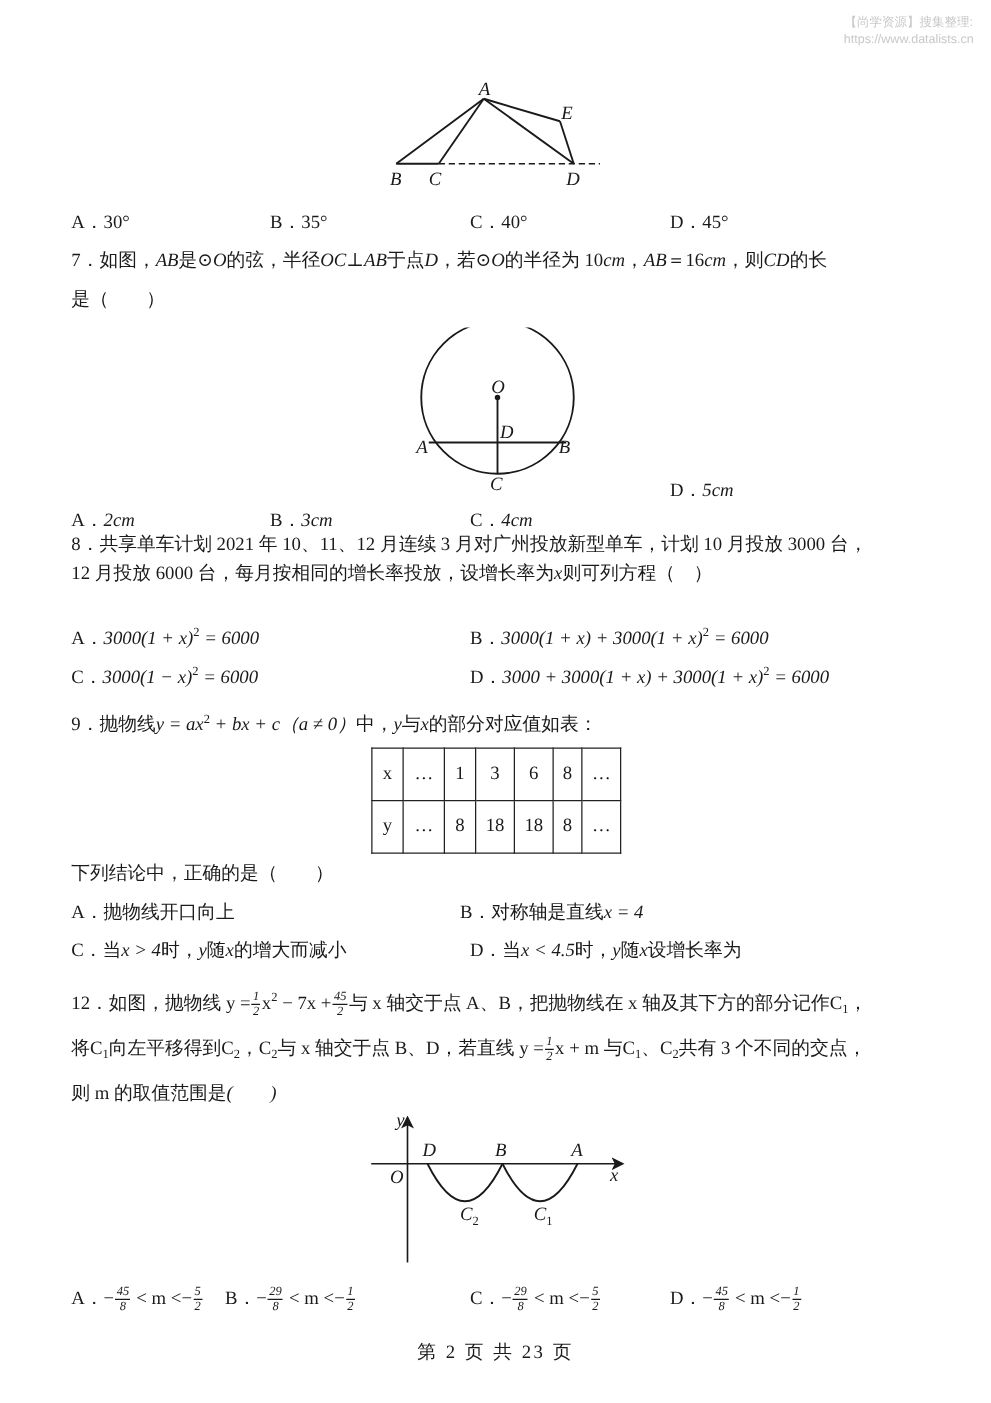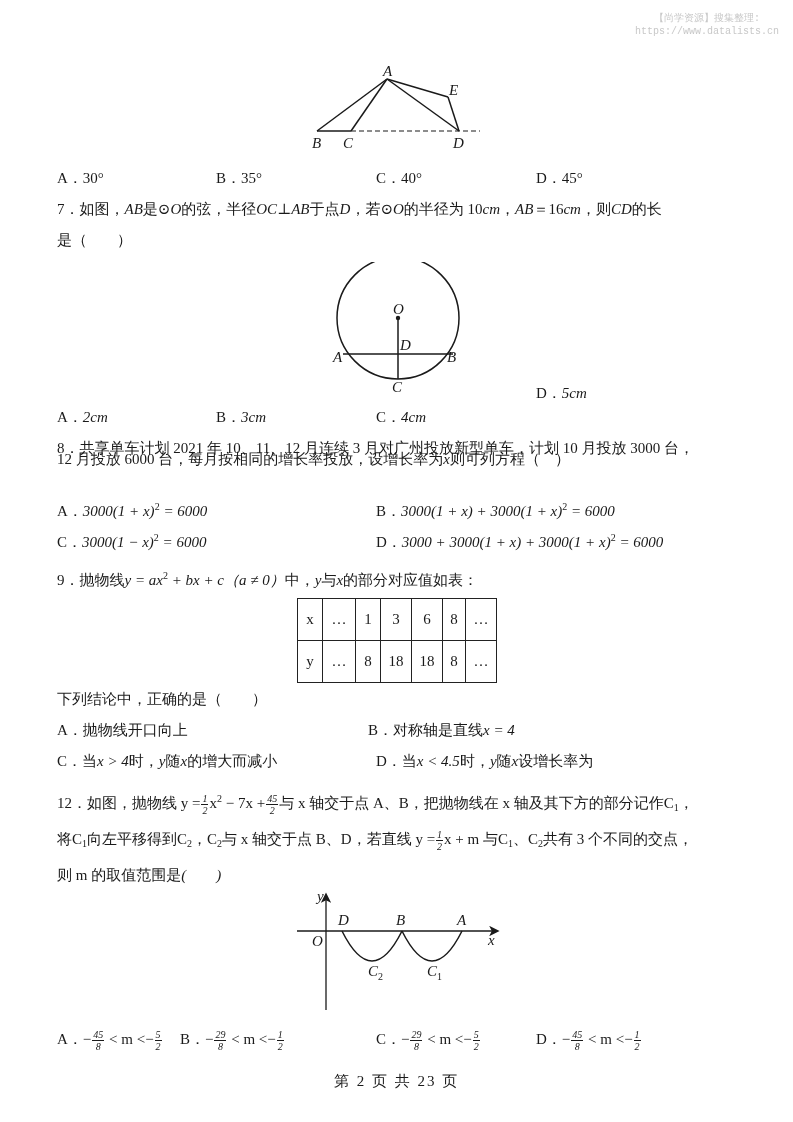--- a/index.html
+++ b/index.html
@@ -1,20 +1,20 @@
 <!DOCTYPE html>
 <html><head>
 <meta charset="utf-8">
 <style>
   html, body { margin:0; padding:0; background:#fff; }
   body { width:793px; height:1122px; position:relative; overflow:hidden;
          font-family:"Liberation Serif","DejaVu Serif",serif; color:#1a1a1a; }
   .abs { position:absolute; }
   .wm { right:14px; top:12px; font-size:10px; color:#c8c8c8; text-align:center; line-height:13px;
-        font-family:Liberation Mono, monospace; }
+        font-family:Liberation Sans, sans-serif; }
   .line { position:absolute; left:57px; font-size:15px; line-height:20px; white-space:nowrap; }
   .opt { position:absolute; font-size:15px; line-height:20px; white-space:nowrap; }
   i, .it { }
   sup { font-size:10px; vertical-align:6px; line-height:0; }
   sub { font-size:10px; vertical-align:-3px; line-height:0; }
   .frac { display:inline-block; vertical-align:middle; text-align:center; font-size:10px; line-height:11px; font-style:italic; margin:0 1px; }
   .frac span { display:block; }
   .frac .num { border-bottom:1px solid #1a1a1a; padding:0 1px; }
   table.vt { position:absolute; left:297px; top:598px; border-collapse:collapse; font-size:15px; }
   table.vt td { border:1px solid #222; height:41px; text-align:center; padding:0; }
@@ -66,21 +66,21 @@
   <text x="7" y="100">A</text>
   <text x="121" y="100">B</text>
   <text x="66" y="130">C</text>
 </svg>
 
 <div class="opt" style="left:57px;top:407px"><span>A．</span><i>2</i><i>cm</i></div>
 <div class="opt" style="left:216px;top:407px"><span>B．</span><i>3</i><i>cm</i></div>
 <div class="opt" style="left:376px;top:407px"><span>C．</span><i>4</i><i>cm</i></div>
 <div class="opt" style="left:536px;top:383px"><span>D．</span><i>5</i><i>cm</i></div>
 
-<div class="line" style="top:438px">8．共享单车计划 2021 年 10、11、12 月连续 3 月对广州投放新型单车，计划 10 月投放 3000 台，</div>
+<div class="line" style="top:426px">8．共享单车计划 2021 年 10、11、12 月连续 3 月对广州投放新型单车，计划 10 月投放 3000 台，</div>
 <div class="line" style="top:449px"><span>12 月投放 6000 台，每月按相同的增长率投放，设增长率为</span><i>x</i><span>则可列方程（　）</span></div>
 
 <div class="opt" style="left:57px;top:501px"><span>A．</span><i>3000(1 + x)</i><sup class="it">2</sup><i> = 6000</i></div>
 <div class="opt" style="left:376px;top:501px"><span>B．</span><i>3000(1 + x) + 3000(1 + x)</i><sup class="it">2</sup><i> = 6000</i></div>
 <div class="opt" style="left:57px;top:532px"><span>C．</span><i>3000(1 − x)</i><sup class="it">2</sup><i> = 6000</i></div>
 <div class="opt" style="left:376px;top:532px"><span>D．</span><i>3000 + 3000(1 + x) + 3000(1 + x)</i><sup class="it">2</sup><i> = 6000</i></div>
 
 <div class="line" style="top:570px"><span>9．抛物线</span><i>y = ax</i><sup class="it">2</sup><i> + bx + c</i><i>（a ≠ 0）</i><span>中，</span><i>y</i><span>与</span><i>x</i><span>的部分对应值如表：</span></div>
 
 <table class="vt">

